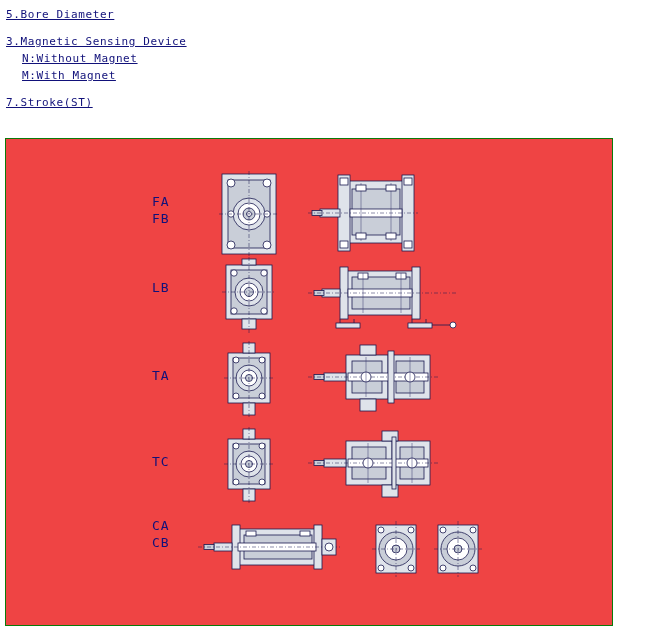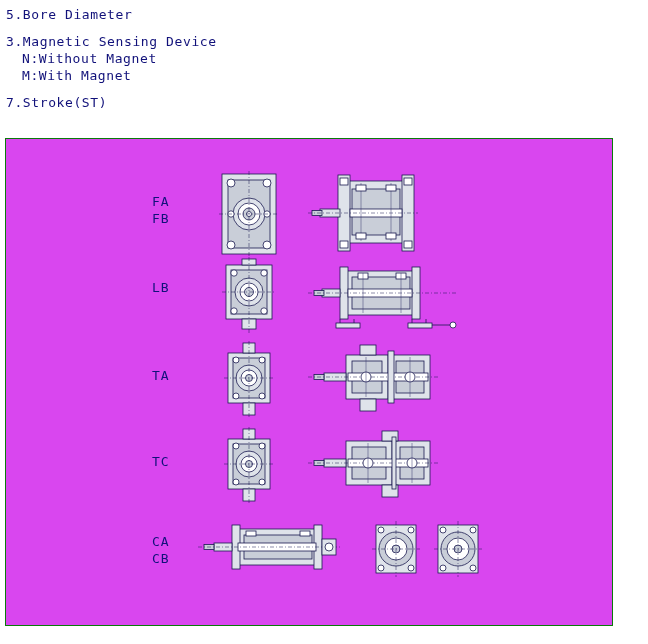--- a/index.html
+++ b/index.html
@@ -12,40 +12,41 @@
     height: 644px;
     font-family: "DejaVu Sans Mono", monospace;
     color: #1a1a6e;
     position: relative;
     overflow: hidden;
   }
   .spec-list {
     padding: 6px 0 0 6px;
   }
   .spec-item {
-    font-size: 13px;
+    font-size: 11px;
     color: #11117a;
     letter-spacing: 0.6px;
     line-height: 17px;
     white-space: pre;
+    text-decoration: underline;
   }
   .spec-item.indent {
     padding-left: 16px;
   }
   .gap-md { height: 10px; }
 
   .mount-box {
     position: absolute;
     left: 5px;
     top: 138px;
     width: 608px;
     height: 488px;
     border: 1px solid #0a7a0a;
     box-sizing: border-box;
-    background: #d946ef;
+    background: #ef4444;
   }
   .mount-row {
     position: absolute;
     left: 0;
     width: 100%;
   }
   .mount-label {
     position: absolute;
     width: 60px;
     text-align: left;
@@ -260,21 +261,21 @@
         <rect x="76" y="58" width="16" height="12" class="fill-light"></rect>
         <rect x="76" y="4" width="16" height="10" class="fill-light"></rect>
         <rect x="86" y="10" width="4" height="52" class="fill-light"></rect>
         <line x1="62" y1="16" x2="62" y2="56" class="ln-thin"></line>
         <line x1="106" y1="16" x2="106" y2="56" class="ln-thin"></line>
       </svg>
     </div>
   </div>
 
   <div class="mount-row" style="top:378px;height:70px;">
-    <div class="mount-label" style="left:146px;top:16px;">
+    <div class="mount-label" style="left:146px;top:0;">
       <div>CA</div>
       <div>CB</div>
     </div>
 
     <div class="fig" style="left:190px;top:0px;">
       <svg width="150" height="70" viewBox="0 0 150 70">
         <rect x="42" y="12" width="80" height="36" class="fill-light"></rect>
         <rect x="48" y="18" width="68" height="24" class="fill-mid"></rect>
         <rect x="36" y="8" width="8" height="44" class="fill-light"></rect>
         <rect x="118" y="8" width="8" height="44" class="fill-light"></rect>

